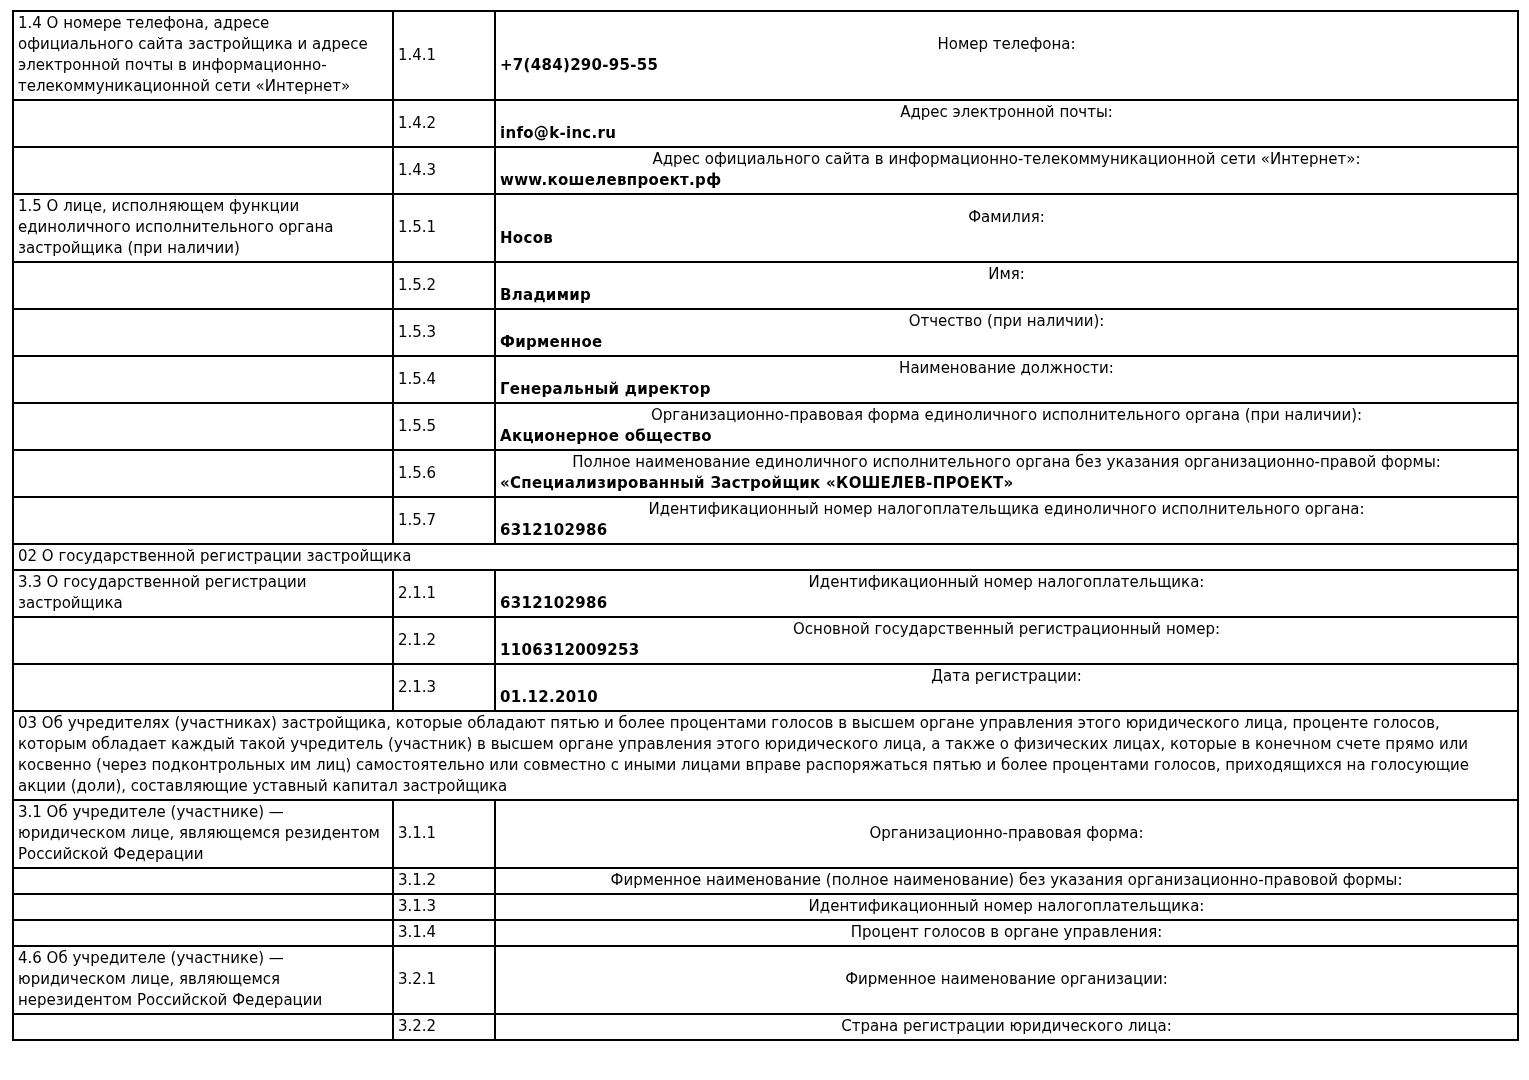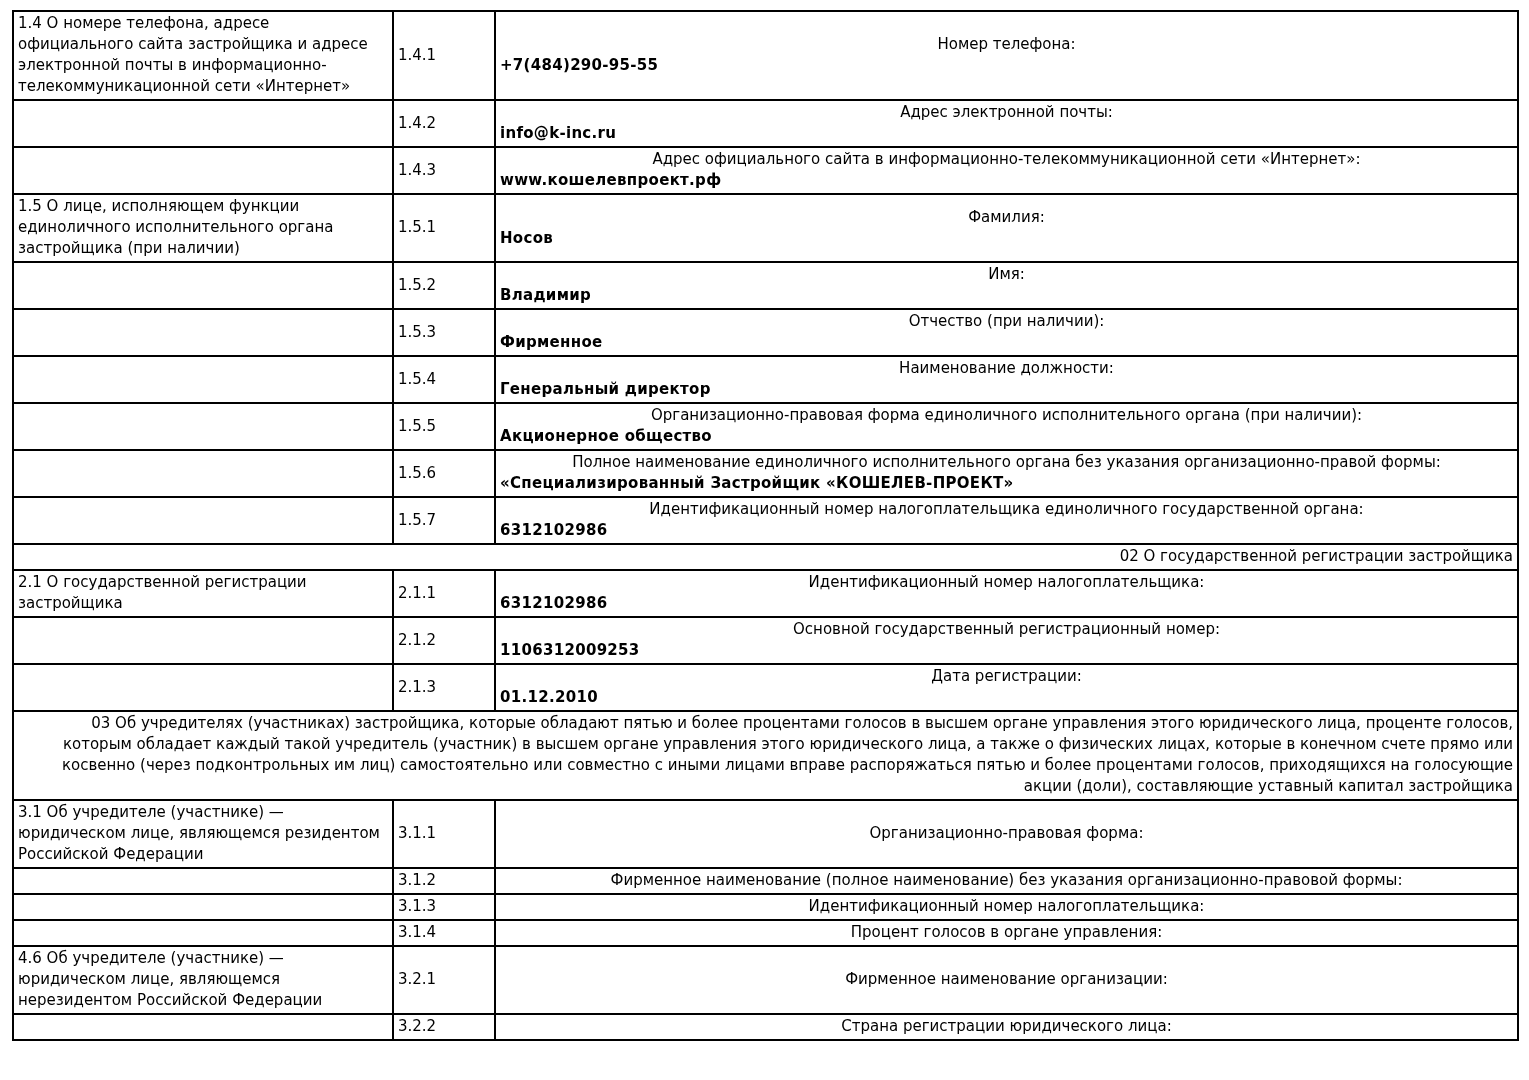--- a/index.html
+++ b/index.html
@@ -27,21 +27,21 @@
   }
   td.col-section {
     vertical-align: top;
     margin-left: 16px;
   }
   tr.row-with-value { height: 45px; }
   tr.row-label-only { height: 23px; }
   tr.row-divider    { height: 26px; }
   .field-label { font-weight: normal; text-align: center; }
   .field-value { font-weight: bold; letter-spacing: 0.3px; }
-  td.section-full { vertical-align: top; text-align: right; }
+  td.section-full { vertical-align: top; }
 </style>
 </head>
 <body>
 
 <table class="decl">
   <colgroup>
     <col style="width:380px">
     <col style="width:102px">
     <col style="width:1023px">
   </colgroup>
@@ -115,29 +115,29 @@
         <td class="col-num">1.5.6</td>
         <td class="col-content">
           <div class="field-label">Полное наименование единоличного исполнительного органа без указания организационно-правой формы:</div>
           <div class="field-value">«Специализированный Застройщик «КОШЕЛЕВ-ПРОЕКТ»</div>
         </td>
       </tr>
       <tr class="row-with-value">
         <td class="col-section"></td>
         <td class="col-num">1.5.7</td>
         <td class="col-content">
-          <div class="field-label">Идентификационный номер налогоплательщика единоличного государственной органа:</div>
+          <div class="field-label">Идентификационный номер налогоплательщика единоличного исполнительного органа:</div>
           <div class="field-value">6312102986</div>
         </td>
       </tr>
       <tr class="row-divider">
         <td colspan="3" class="section-full">02 О государственной регистрации застройщика</td>
       </tr>
       <tr class="row-with-value">
-        <td class="col-section">2.1 О государственной регистрации застройщика</td>
+        <td class="col-section">3.3 О государственной регистрации застройщика</td>
         <td class="col-num">2.1.1</td>
         <td class="col-content">
           <div class="field-label">Идентификационный номер налогоплательщика:</div>
           <div class="field-value">6312102986</div>
         </td>
       </tr>
       <tr class="row-with-value">
         <td class="col-section"></td>
         <td class="col-num">2.1.2</td>
         <td class="col-content">

